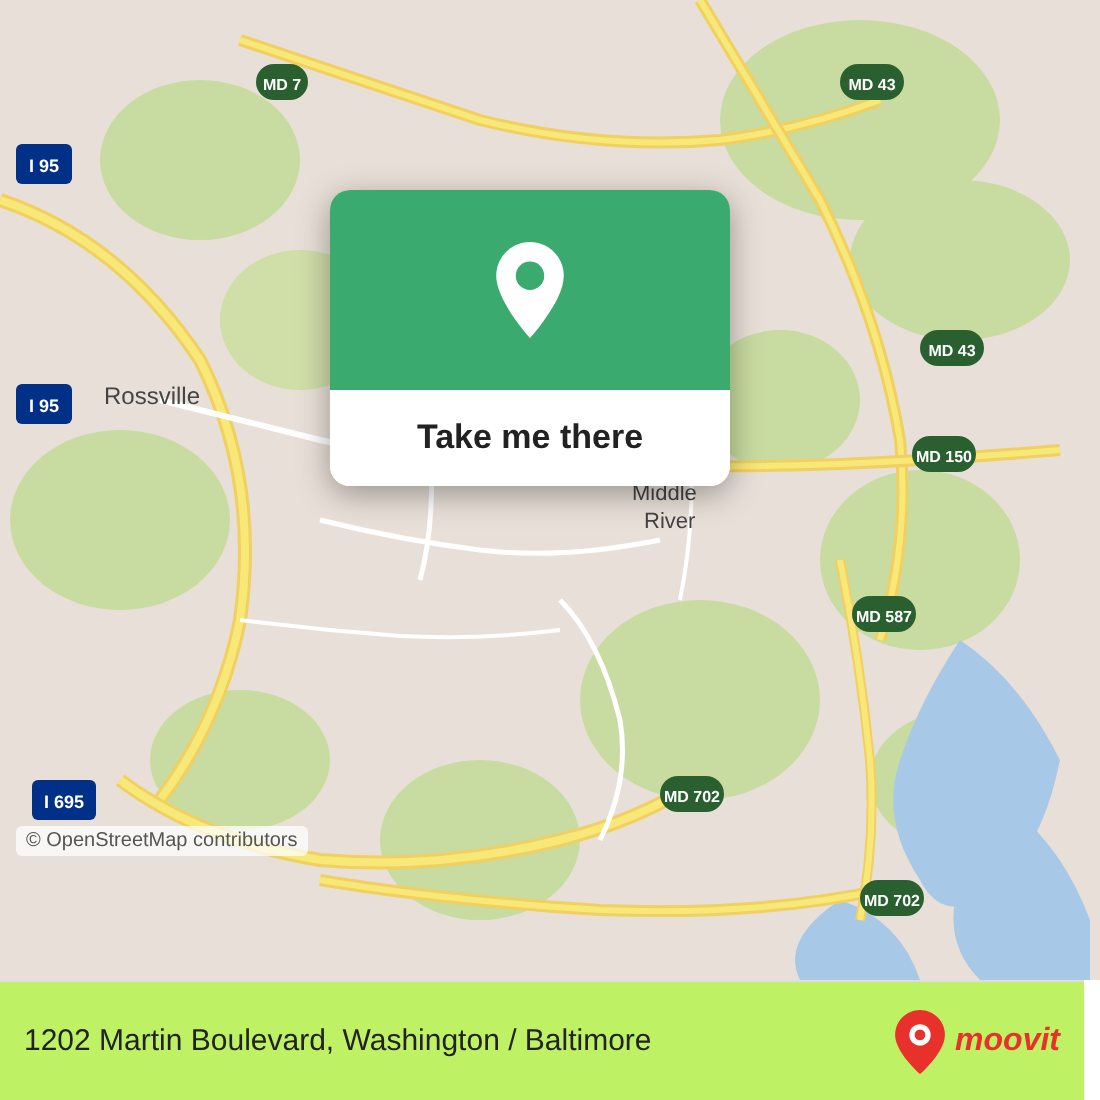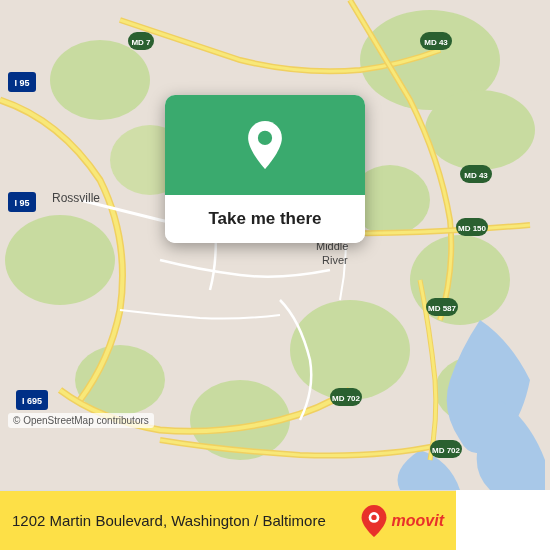--- a/index.html
+++ b/index.html
@@ -63,23 +63,23 @@
       border: none;
       cursor: pointer;
       font-size: 17px;
       font-weight: 600;
       color: #222;
       text-align: center;
     }
 
     
     #bottom-bar {
-      width: 456px;
+      width: 542px;
       height: 60px;
-      background: #fde047;
+      background: #bef264;
       display: flex;
       align-items: center;
       padding: 0 12px;
       border-top: 1px solid #ddd;
     }
 
     #address-text {
       font-size: 15px;
       color: #222;
       font-weight: 400;

